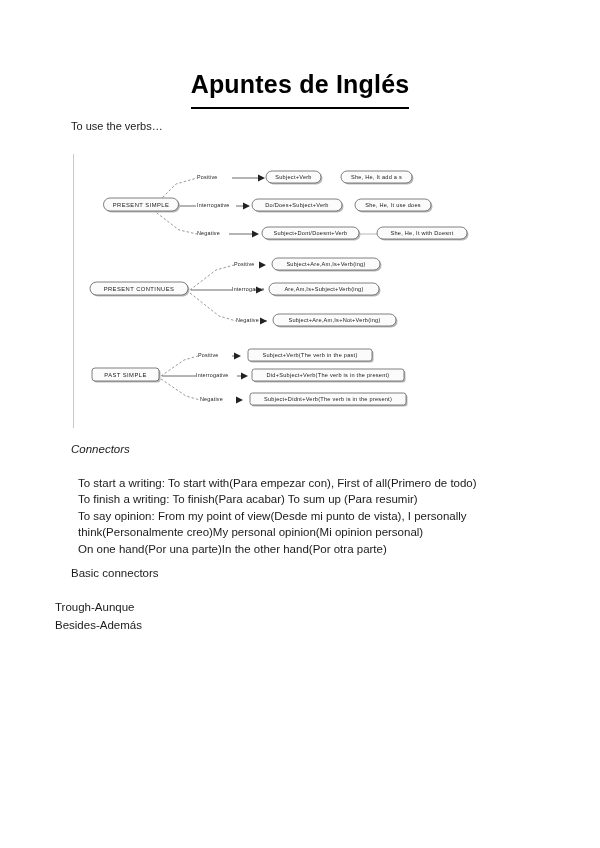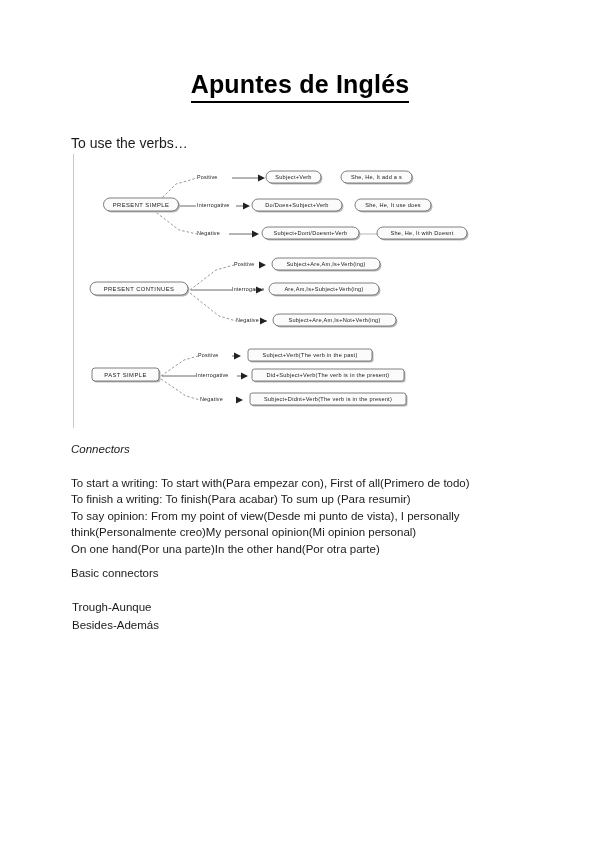--- a/index.html
+++ b/index.html
@@ -25,31 +25,30 @@
     top: 70px;
     width: 600px;
     text-align: center;
     font-size: 25px;
     font-weight: bold;
     color: #000;
     letter-spacing: 0.2px;
   }
   .doc-title span {
     border-bottom: 2px solid #000;
-    padding-bottom: 3px;
+    padding-bottom: 9px;
   }
 
   
   .intro-line {
     position: absolute;
     left: 71px;
     top: 120px;
-    font-size: 14px;
-    color: #1b1b1b;
-    margin-top: 15px;
+    font-size: 11px;
+    color: #1b1b1b;
   }
 
   
   .diagram-wrap {
     position: absolute;
     left: 64px;
     top: 152px;
     width: 470px;
     height: 278px;
   }
@@ -114,29 +113,29 @@
 
   
   .section-head {
     position: absolute;
     left: 71px;
     font-size: 11.5px;
     color: #1b1b1b;
   }
   .text-block {
     position: absolute;
-    left: 71px;
+    left: 78px;
     font-size: 11.5px;
     color: #1b1b1b;
     line-height: 16.4px;
     white-space: pre-line;
   }
   .list-block {
     position: absolute;
-    left: 72px;
+    left: 55px;
     font-size: 11.5px;
     color: #1b1b1b;
     line-height: 18.3px;
   }
   .list-block div {
     white-space: nowrap;
   }
   #connectors-head { top: 443px; font-style: italic; }
   #connectors-body { top: 475px; }
   #basic-head { top: 567px; }

